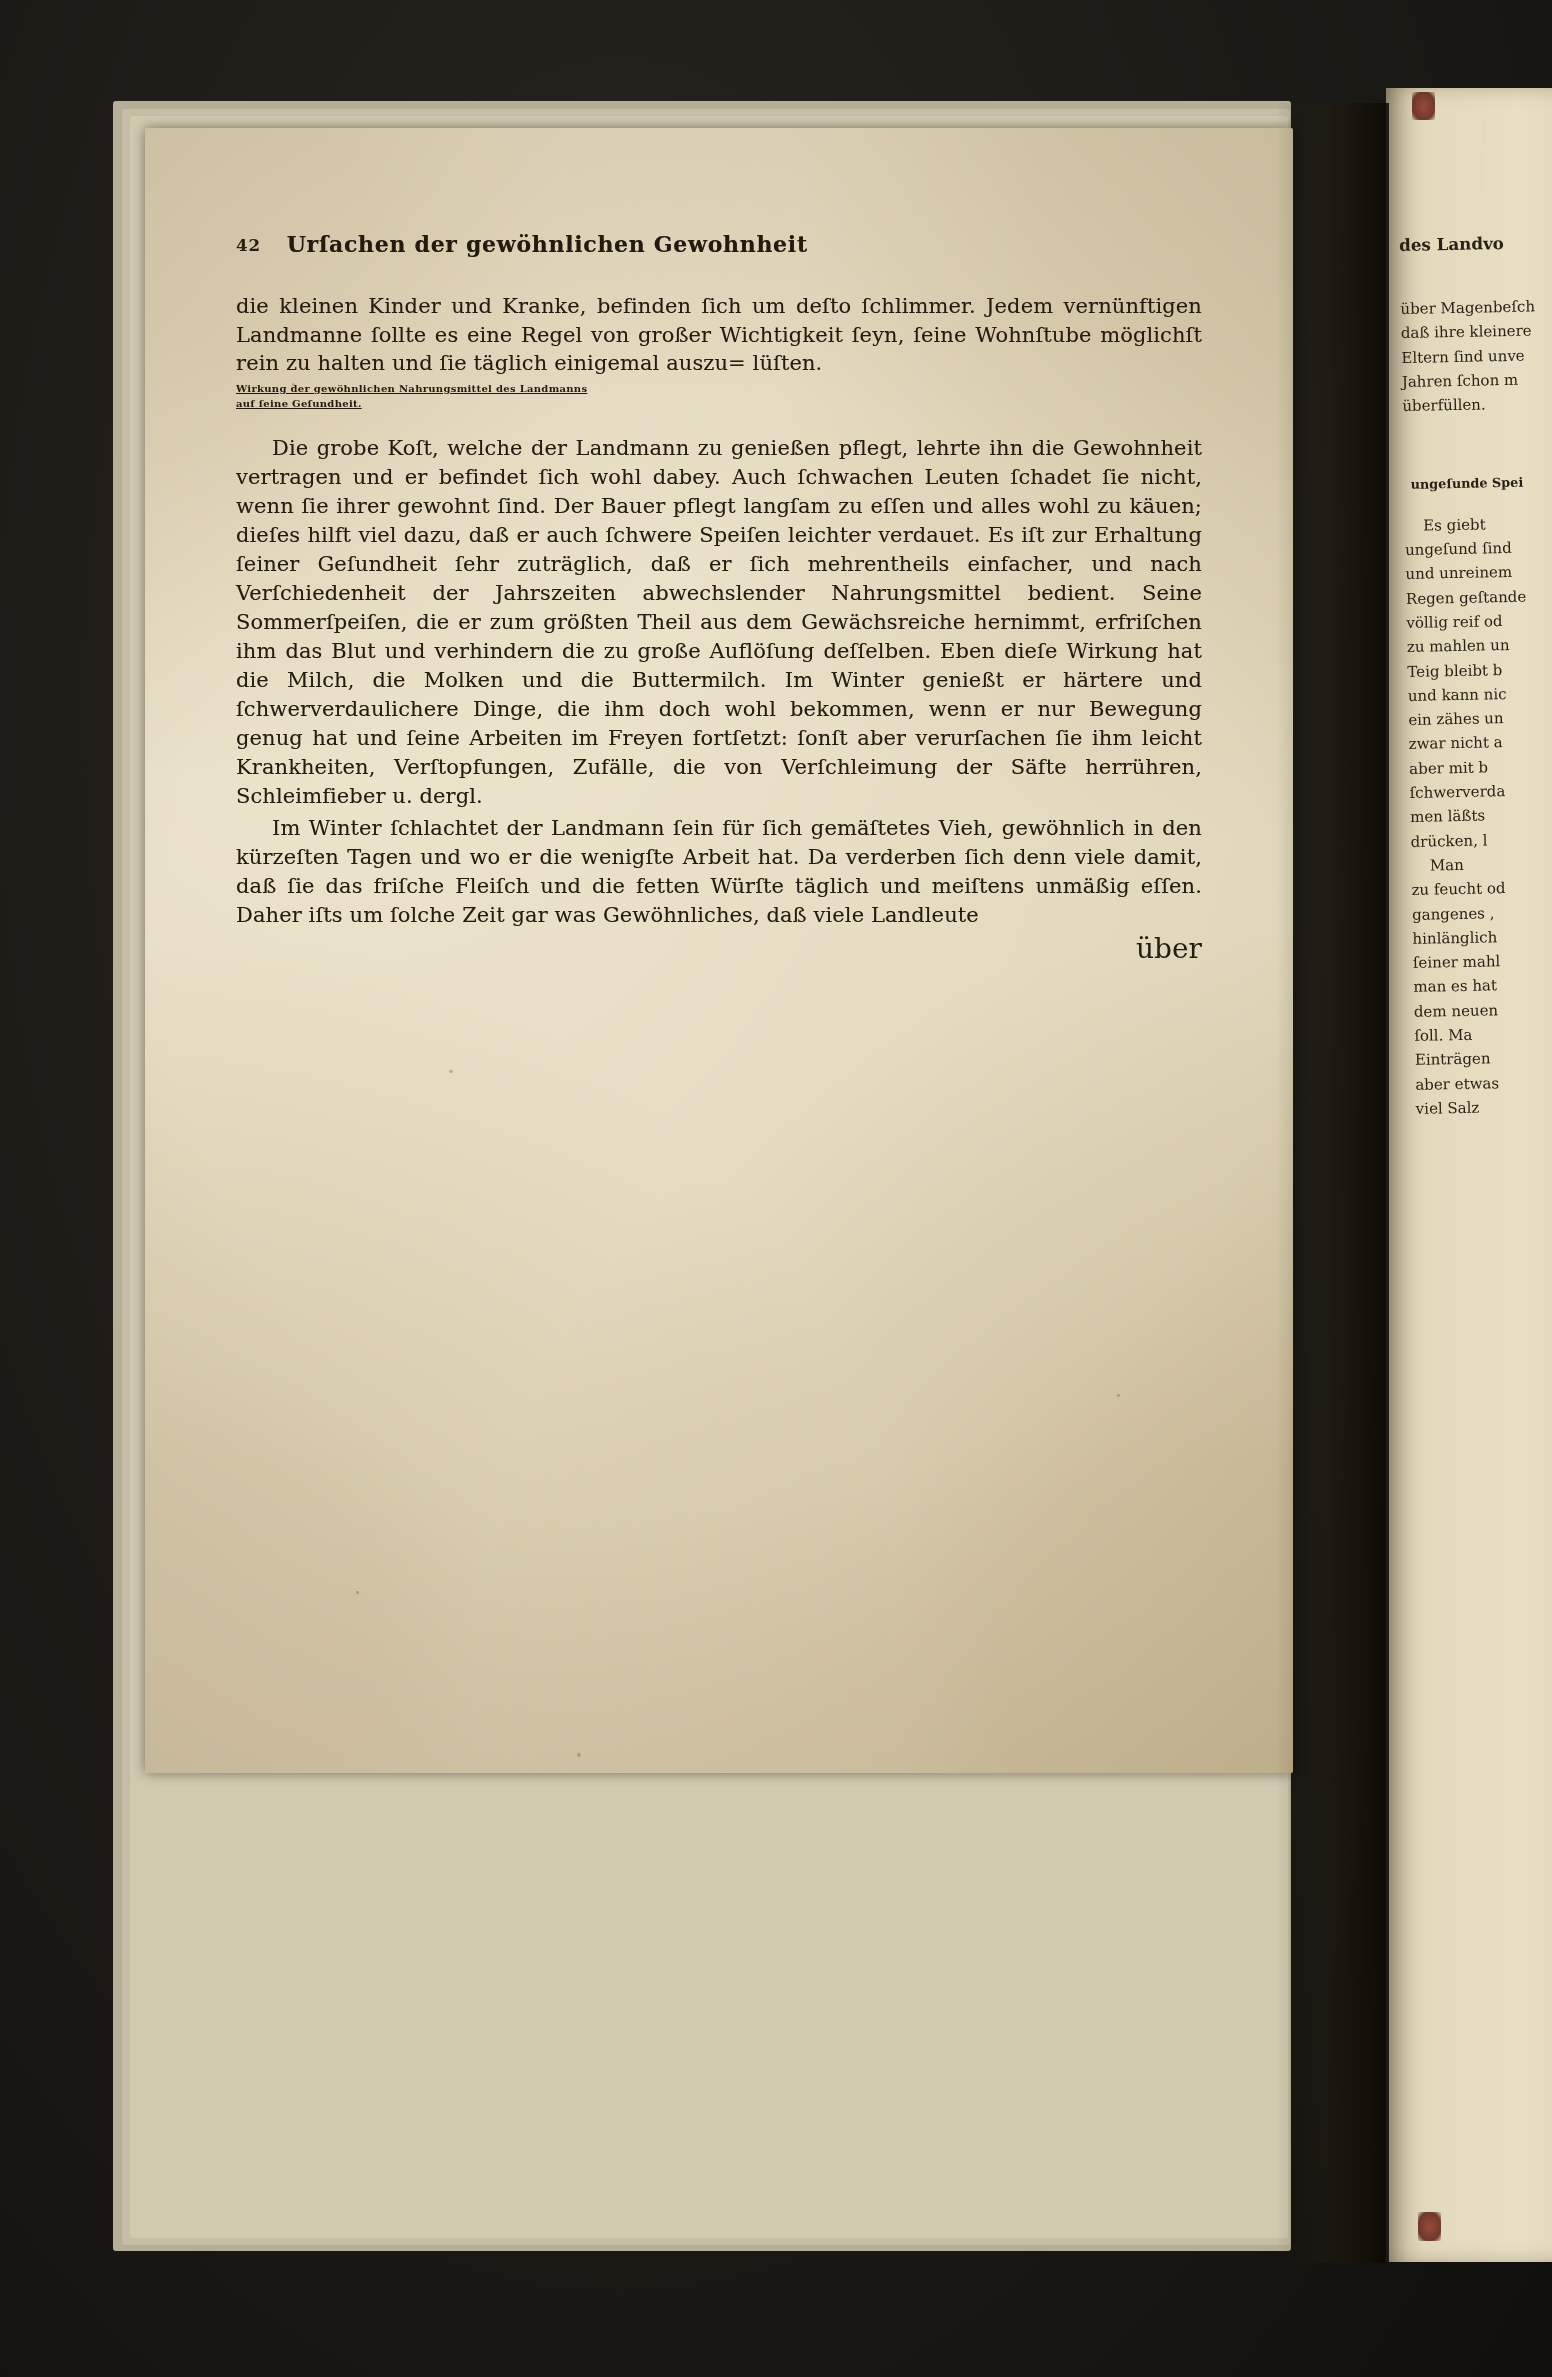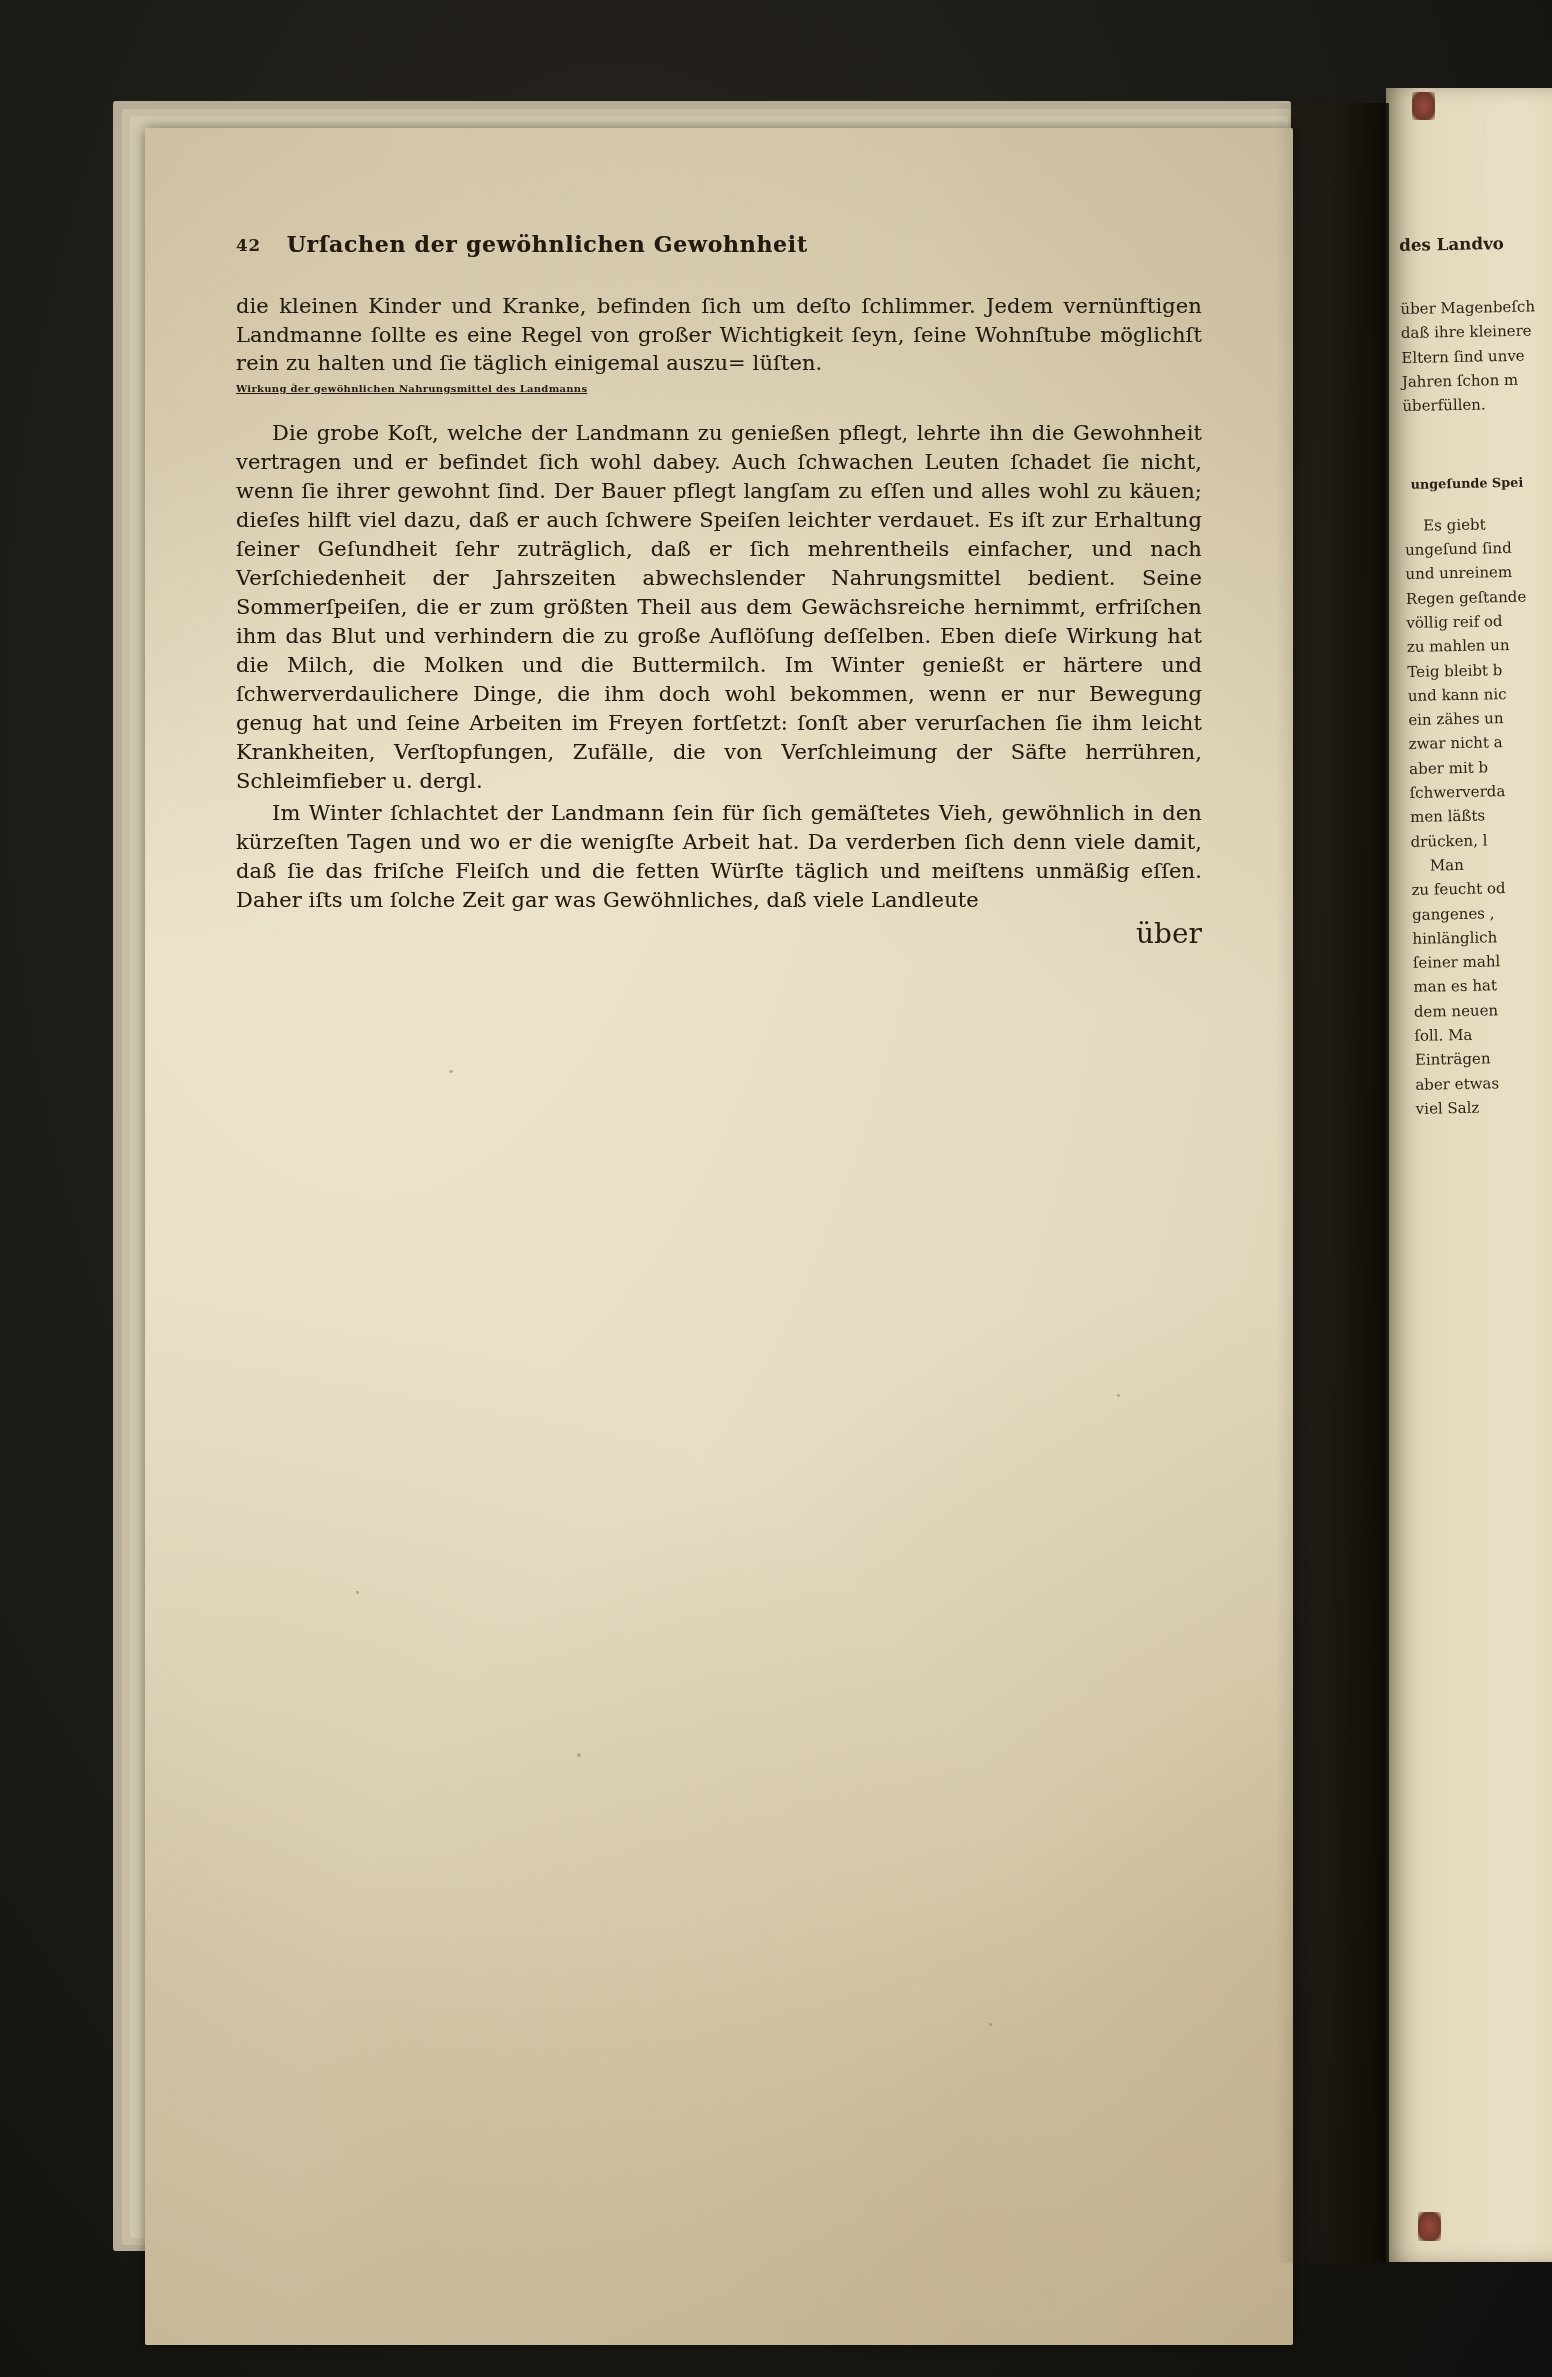--- a/index.html
+++ b/index.html
@@ -56,21 +56,21 @@
     pointer-events: none;
     z-index: 6;
   }
 
   
   .page {
     position: absolute;
     left: 47px;
     top: 45px;
     width: 1148px;
-    height: 2217px;
+    height: 1645px;
     background:
       radial-gradient(ellipse at 20% 12%, #efe7d0 0%, #e9e0c7 35%, #e2d8bd 70%, #d9ceb0 100%);
     box-shadow: 0 0 12.8px rgba(0,0,0,0.45);
     border-radius: 2px;
     overflow: hidden;
   }
   
   .page::after {
     content: "";
     position: absolute;
@@ -252,20 +252,21 @@
         <div class="running-head">
           <span class="folio">42</span>
           <span class="head-title">Urſachen der gewöhnlichen Gewohnheit</span>
         </div>
 
         <p class="body tight">die kleinen Kinder und Kranke, befinden ſich um deſto ſchlimmer.   Jedem vernünftigen Landmanne ſollte es eine Regel von großer Wichtigkeit ſeyn, ſeine Wohnſtube möglichſt rein zu halten und ſie täglich einigemal auszu= lüſten.</p>
 
 
         <div class="subhead">
           <span>Wirkung der gewöhnlichen Nahrungsmittel des Landmanns</span>
+          <span class="l2">auf ſeine Geſundheit.</span>
         </div>
 
         <p class="body indent">Die grobe Koſt, welche der Landmann zu genießen pflegt, lehrte ihn die Gewohnheit vertragen und er befindet ſich wohl dabey.   Auch ſchwachen Leuten ſchadet ſie nicht, wenn ſie ihrer gewohnt ſind.   Der Bauer pflegt langſam zu eſſen und alles wohl zu käuen; dieſes hilft viel dazu, daß er auch ſchwere Speiſen leichter verdauet.   Es iſt zur Erhaltung ſeiner Geſundheit ſehr zuträglich, daß er ſich mehrentheils einfacher, und nach Verſchiedenheit der Jahrszeiten abwechslender Nahrungsmittel bedient. Seine Sommerſpeiſen, die er zum größten Theil aus dem Gewächsreiche hernimmt, erfriſchen ihm das Blut und verhindern die zu große Auflöſung deſſelben.   Eben dieſe Wirkung hat die Milch, die Molken und die Buttermilch. Im Winter genießt er härtere und ſchwerverdaulichere Dinge, die ihm doch wohl bekommen, wenn er nur Bewegung genug hat und ſeine Arbeiten im Freyen fortſetzt: ſonſt aber verurſachen ſie ihm leicht Krankheiten, Verſtopfungen, Zufälle, die von Verſchleimung der Säfte herrühren, Schleimfieber u. dergl.</p>
 
         <p class="body indent">Im Winter ſchlachtet der Landmann ſein für ſich gemäſtetes Vieh, gewöhnlich in den kürzeſten Tagen und wo er die wenigſte Arbeit hat.  Da verderben ſich denn viele damit, daß ſie das friſche Fleiſch und die fetten Würſte täglich und meiſtens unmäßig eſſen.   Daher iſts um ſolche Zeit gar was Gewöhnliches, daß viele Landleute</p>
 
         <div class="lastline">über</div>
 
       </div>
     </div>

